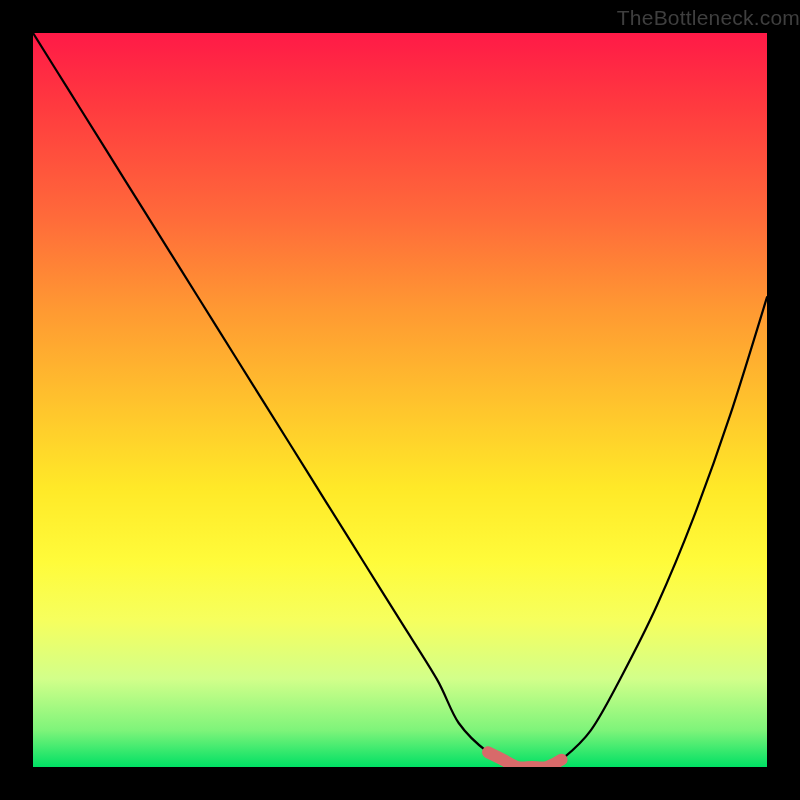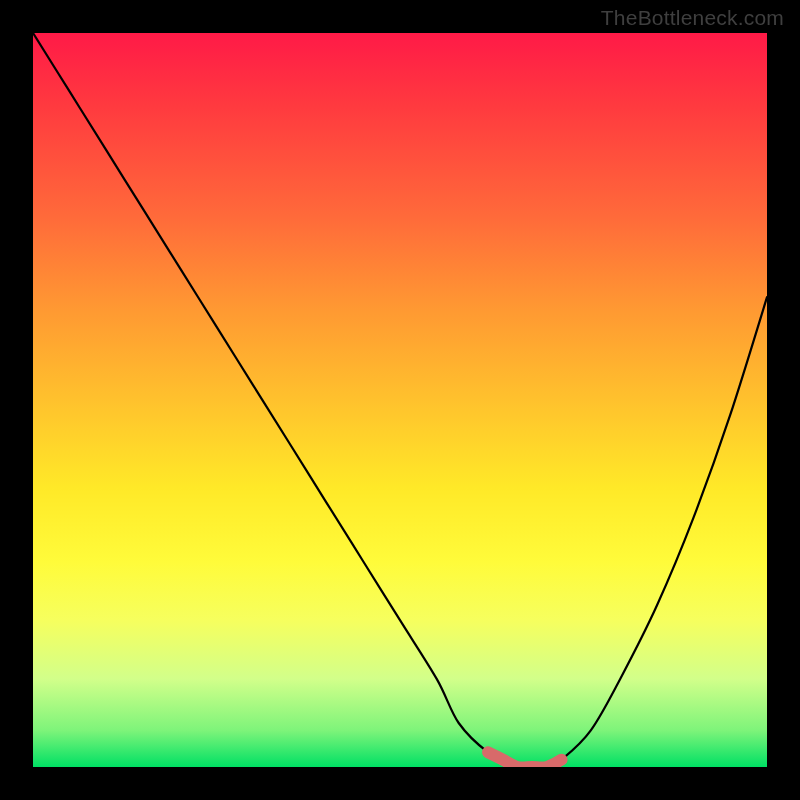--- a/index.html
+++ b/index.html
@@ -43,21 +43,21 @@
       #fffb3a 72%,
       #f6ff5e 80%,
       #d2ff8a 88%,
       #7ef47a 95%,
       #00e064 100%
     );
   }
   .watermark {
     position: absolute;
     top: 6px;
-    right: 16px;
+    right: 0;
     color: #3f3f3f;
     font-size: 21px;
     font-weight: 500;
     letter-spacing: 0.2px;
     user-select: none;
     margin-left: 38px;
   }
   svg.curve {
     position: absolute;
     left: 0;

